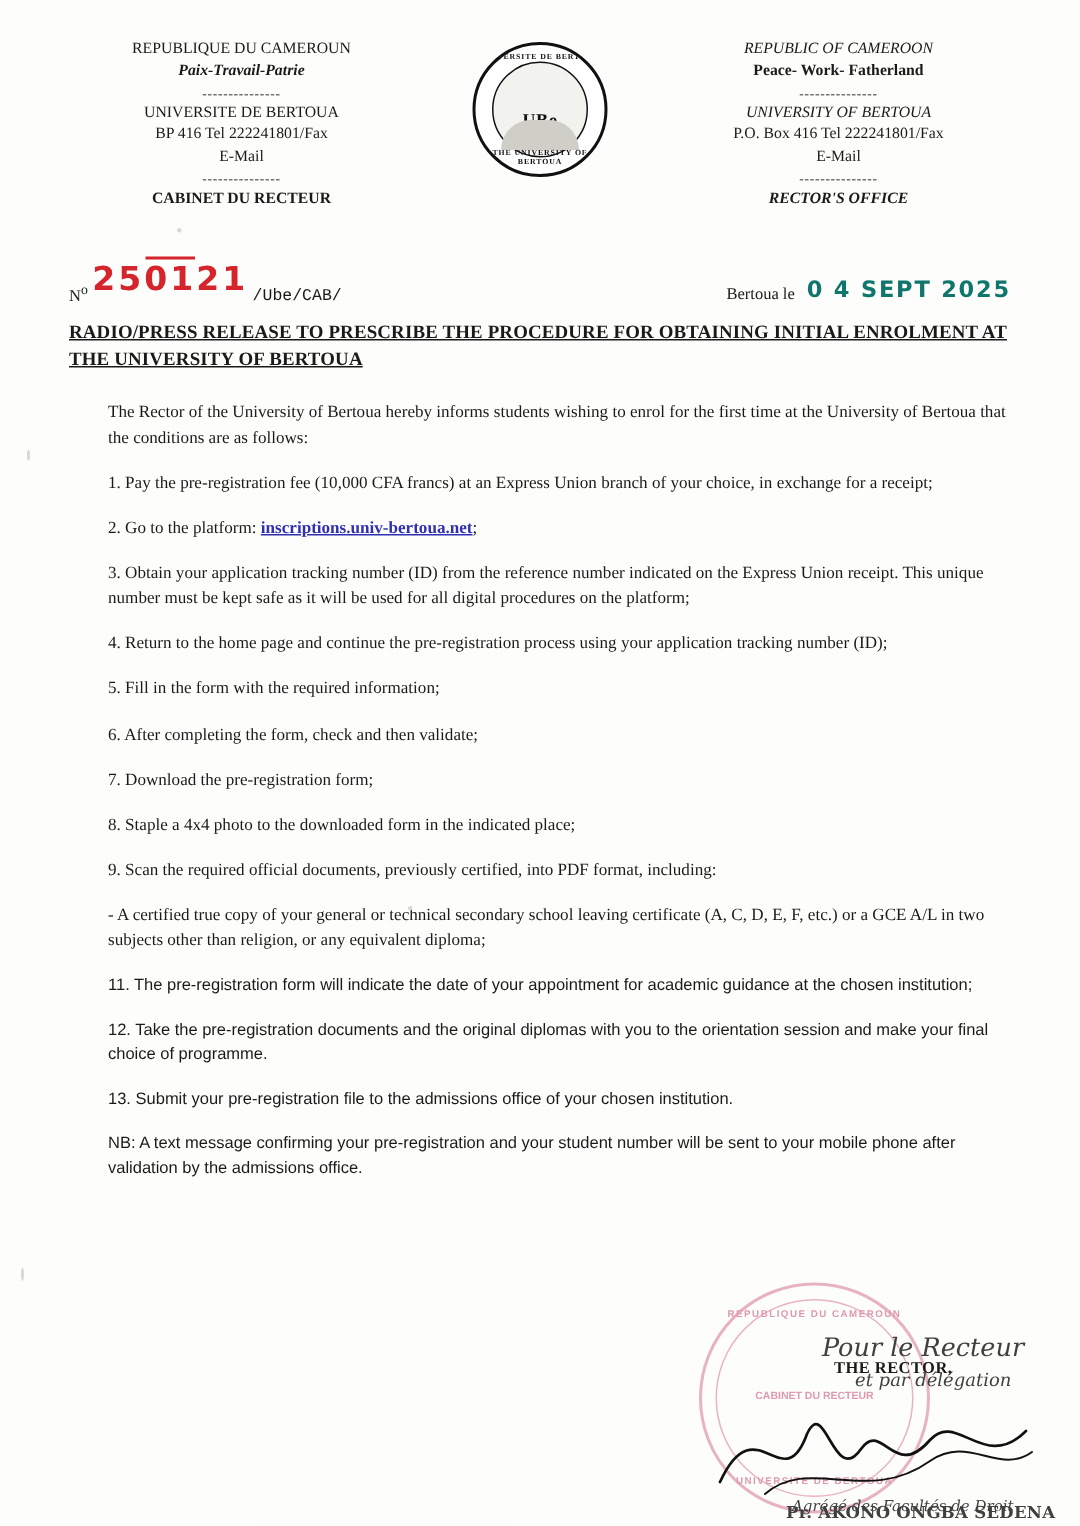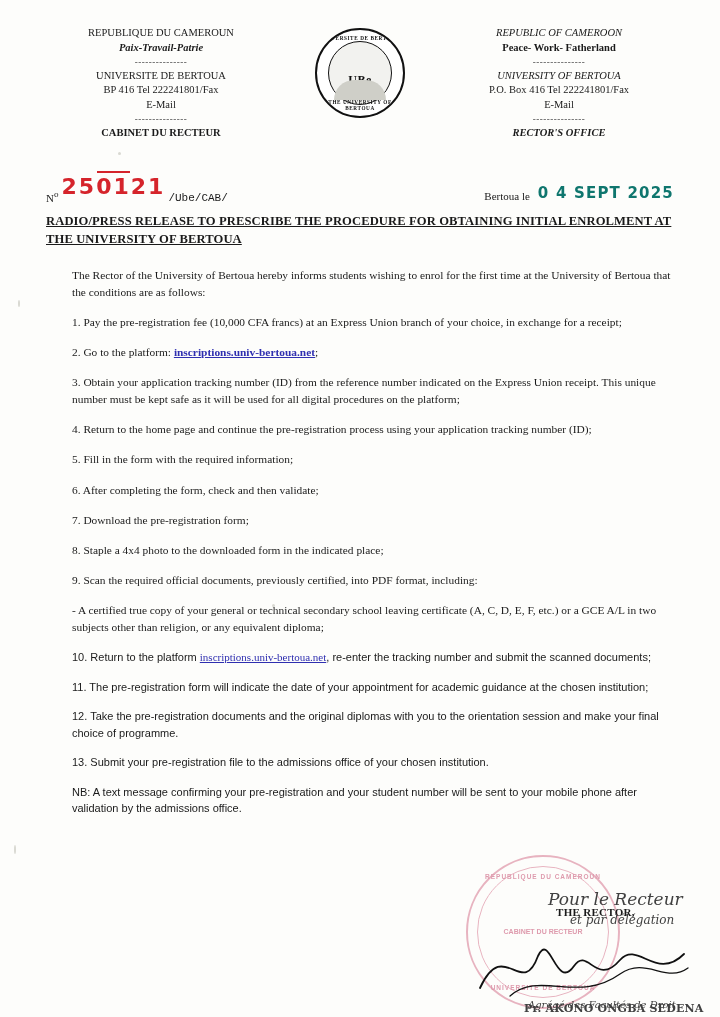--- a/index.html
+++ b/index.html
@@ -348,23 +348,20 @@
     <p>3. Obtain your application tracking number (ID) from the reference number indicated on the Express Union receipt. This unique number must be kept safe as it will be used for all digital procedures on the platform;</p>
     <p>4. Return to the home page and continue the pre-registration process using your application tracking number (ID);</p>
     <p>5. Fill in the form with the required information;</p>
     <p>6. After completing the form, check and then validate;</p>
     <p>7. Download the pre-registration form;</p>
     <p>8. Staple a 4x4 photo to the downloaded form in the indicated place;</p>
     <p>9. Scan the required official documents, previously certified, into PDF format, including:</p>
 
     <p>- A certified true copy of your general or technical secondary school leaving certificate (A, C, D, E, F, etc.) or a GCE A/L in two subjects other than religion, or any equivalent diploma;</p>
 
-    <p class="sans">
-      <span>10.    Return to the platform </span><a class="link" href="#">inscriptions.univ-bertoua.net</a><span>, re-enter the tracking number and submit the scanned documents;</span>
-    </p>
 
     <p class="sans">11.     The pre-registration form will indicate the date of your appointment for academic guidance at the chosen institution;</p>
     <p class="sans">12.        Take the pre-registration documents and the original diplomas with you to the orientation session and make your final choice of programme.</p>
     <p class="sans">13. Submit your pre-registration file to the admissions office of your chosen institution.</p>
     <p class="sans">NB: A text message confirming your pre-registration and your student number will be sent to your mobile phone after validation by the admissions office.</p>
   </div>
 
   <div class="round-stamp">
     <div class="st-top">REPUBLIQUE DU CAMEROUN</div>
     <div class="st-mid">CABINET DU RECTEUR</div>

